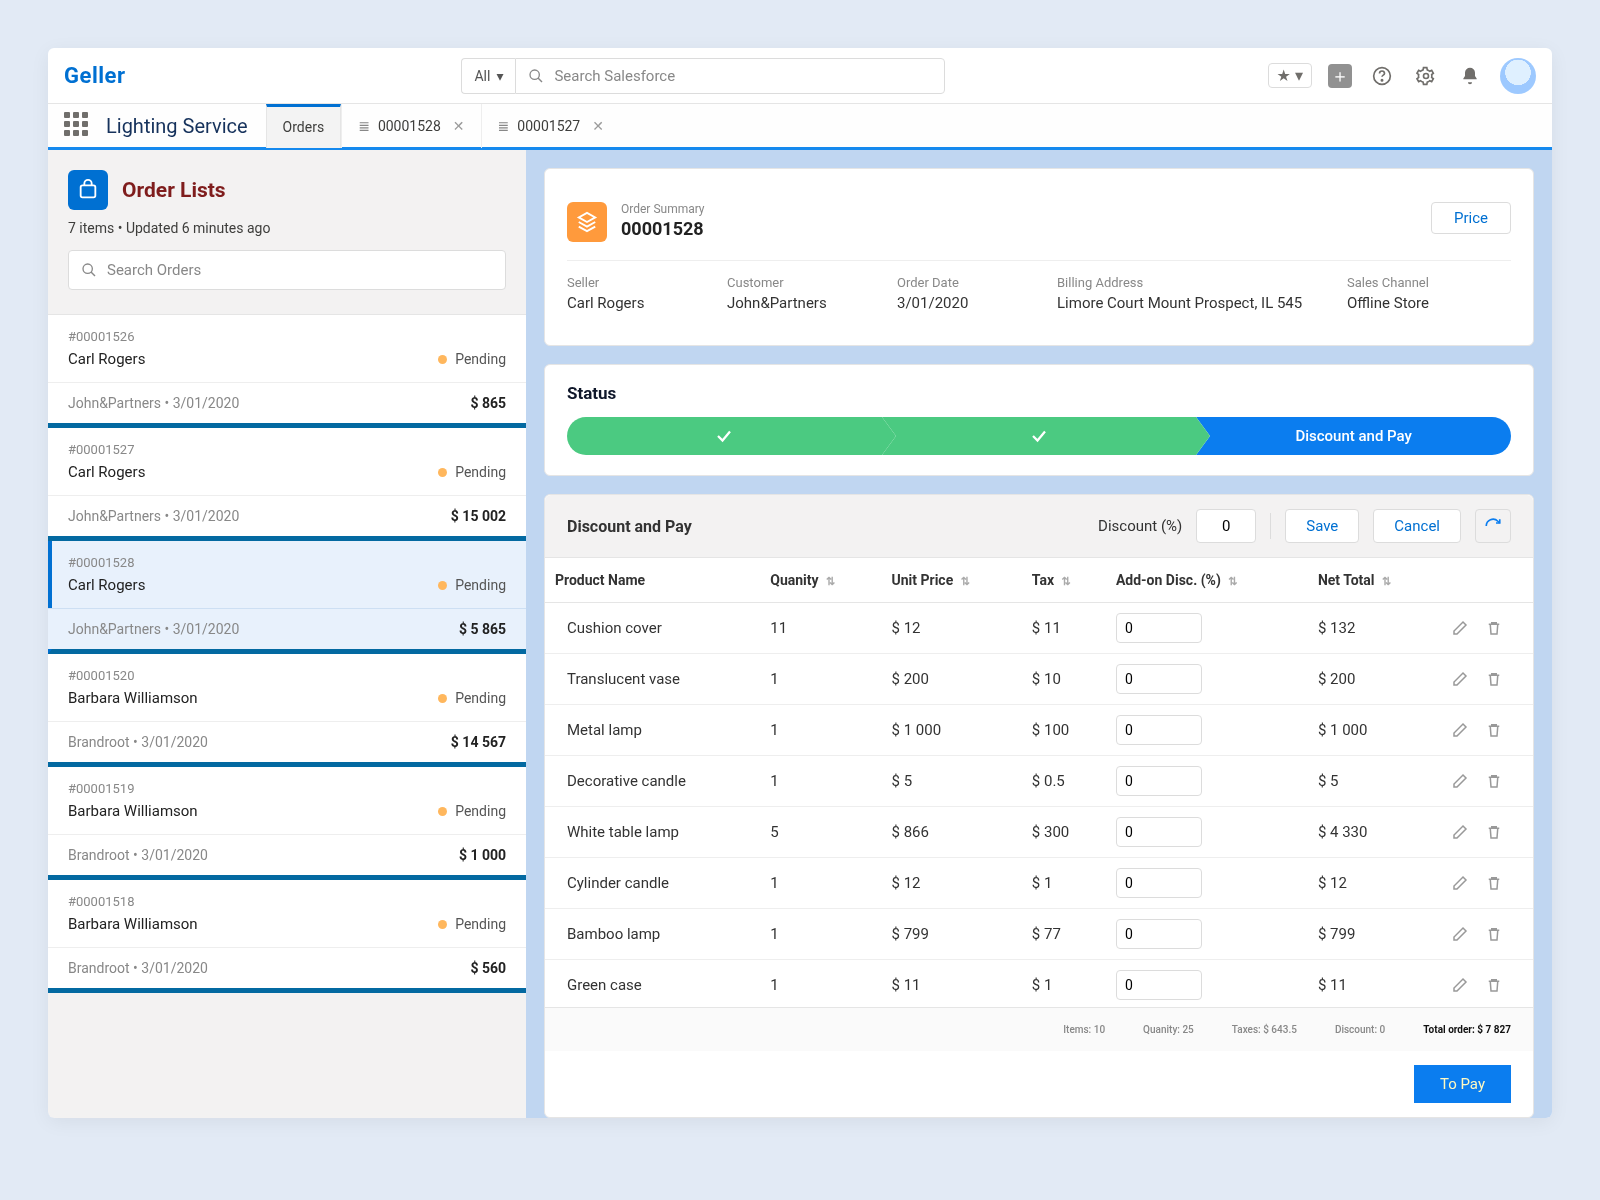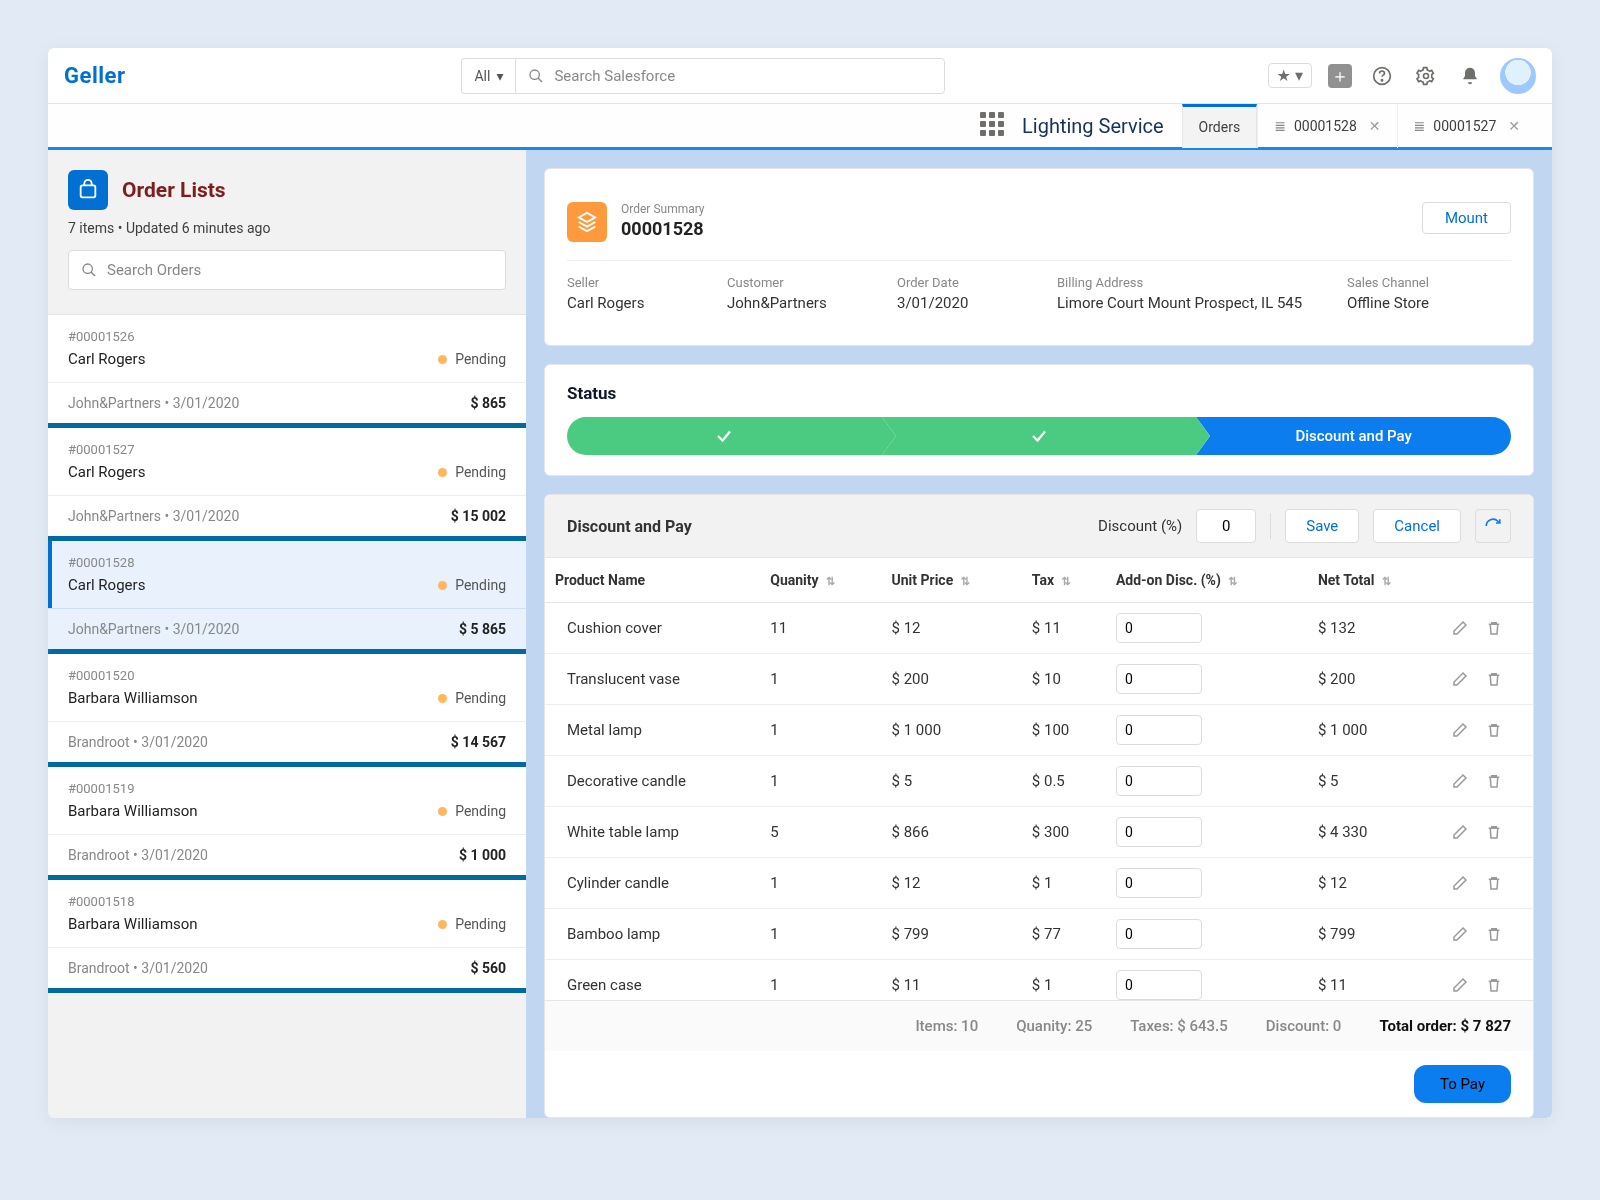--- a/index.html
+++ b/index.html
@@ -13,21 +13,21 @@
 .search-combo { display: flex; align-items: center; margin: 0 auto; }
 .search-scope { border: 1px solid #dcdcdc; border-right: none; border-radius: 4px 0 0 4px; height: 36px; padding: 0 12px; display:flex; align-items:center; gap:6px; color:#555; font-size:14px; }
 .search-box { border: 1px solid #dcdcdc; border-radius: 0 4px 4px 0; height: 36px; width: 430px; display:flex; align-items:center; padding:0 12px; gap:10px; color:#888; font-size:15px; }
 .tb-icons { display:flex; align-items:center; gap:16px; color:#706e6b; }
 .tb-iconbtn { width: 28px; height:28px; display:flex; align-items:center; justify-content:center; border-radius:4px; }
 .tb-star { border:1px solid #dcdcdc; border-radius:4px; padding:2px 8px; display:flex; align-items:center; gap:4px; }
 .tb-plus { background:#919191; color:#fff; border-radius:4px; width:24px; height:24px; display:flex; align-items:center; justify-content:center; font-size:18px; line-height:1; }
 .avatar { width:36px; height:36px; border-radius:50%; background: radial-gradient(circle at 50% 40%, #dff0ff 0 45%, #9dc9ff 46% 100%); }
 
 
-.tabstrip { display:flex; align-items:center; height:46px; border-bottom: 3px solid #1589ee; padding:0 16px; gap:0; background:#fefefe;justify-content:flex-end; }
+.tabstrip { display:flex; align-items:center; height:46px; border-bottom: 3px solid #1589ee; padding:0 16px; gap:0; background:#fefefe; }
 .app-launcher { width:28px; height:28px; display:grid; grid-template-columns:repeat(3,6px); grid-template-rows:repeat(3,6px); gap:3px; margin-right:14px; }
 .app-launcher span { background:#706e6b; border-radius:1px; }
 .app-title { font-size:20px; color:#16325c; margin-right:18px; }
 .tab { height:44px; display:flex; align-items:center; padding:0 16px; font-size:14px; color:#3e3e3c; border-left:1px solid #eee; gap:8px; }
 .tab.active { background:#f3f3f3; border-top:3px solid #0070d2; border-left:1px solid #e5e5e5; border-right:1px solid #e5e5e5; }
 .tab .x { color:#9b9b9b; font-size:14px; margin-left:4px; }
 .layers-icon { color:#888; }
 
 
 .body { display:flex; background:#c0d6f1; height: 968px; }
@@ -92,24 +92,24 @@
 .dp-table { flex:1; overflow:auto; }
 table { width:100%; border-collapse: collapse; font-size:15px; }
 thead th { text-align:left; font-weight:700; color:#333; padding:14px 10px; border-bottom:1px solid #e5e5e5; font-size:14px;}
 thead th:first-child{}
 .sort-ic { color:#aaa; font-size:11px; margin-left:4px;}
 tbody td { padding:10px 10px; border-bottom:1px solid #eee; color:#333; }
 tbody td:first-child{padding-left:22px;}
 tbody td input { width:86px; height:30px; border:1px solid #dcdcdc; border-radius:4px; padding:0 8px; font-size:14px;}
 .row-actions { display:flex; gap:16px; color:#999; justify-content:flex-end; padding-right:20px;}
 
-.dp-footer { display:flex; align-items:center; justify-content:flex-end; gap:38px; padding:16px 22px; border-top:1px solid #e5e5e5; color:#888; font-size:15px; font-weight:500; background:#fafafa;}
+.dp-footer { display:flex; align-items:center; justify-content:flex-end; gap:38px; padding:16px 22px; border-top:1px solid #e5e5e5; color:#888; font-size:10px; font-weight:500; background:#fafafa;}
 .dp-footer .total { color:#111; font-weight:700; }
 .paybar { display:flex; justify-content:flex-end; padding:14px 22px;}
-.paybtn { background:#0b7def; color:#000000; border:none; border-radius:12px; padding:10px 26px; font-size:15px; }
+.paybtn { background:#0b7def; color:#fef9c3; border:none; border-radius:0; padding:10px 26px; font-size:15px; }
 
 svg{display:block;}
 </style>
 </head>
 <body>
 
 <div class="chrome">
 
   <div class="topbar">
     <div class="brand">Geller</div>
@@ -283,21 +283,21 @@
               <svg width="22" height="22" viewBox="0 0 24 24" fill="none" stroke="#fff" stroke-width="2">
                 <path d="M12 2l9 5-9 5-9-5 9-5z"></path>
                 <path d="M3 12l9 5 9-5"></path>
                 <path d="M3 17l9 5 9-5"></path>
               </svg>
             </div>
           <div class="titleblk">
             <div class="lab">Order Summary</div>
             <div class="num">00001528</div>
           </div>
-          <button class="edit-btn">Mount</button>
+          <button class="edit-btn">Price</button>
         </div>
         <div class="meta-row" id="meta-row">
             <div>
               <div class="k">Seller</div>
               <div class="v">Carl Rogers</div>
             </div>
             <div>
               <div class="k">Customer</div>
               <div class="v">John&amp;Partners</div>
             </div>

